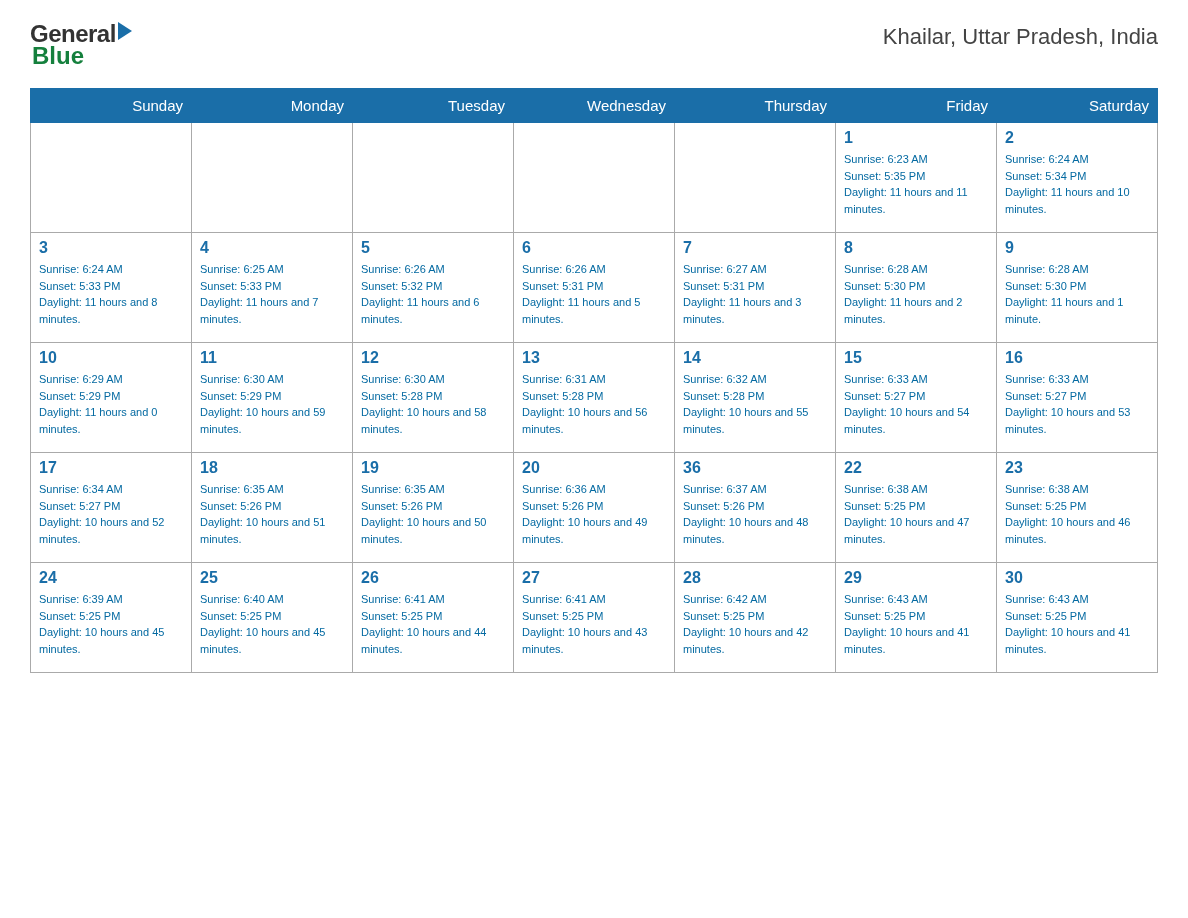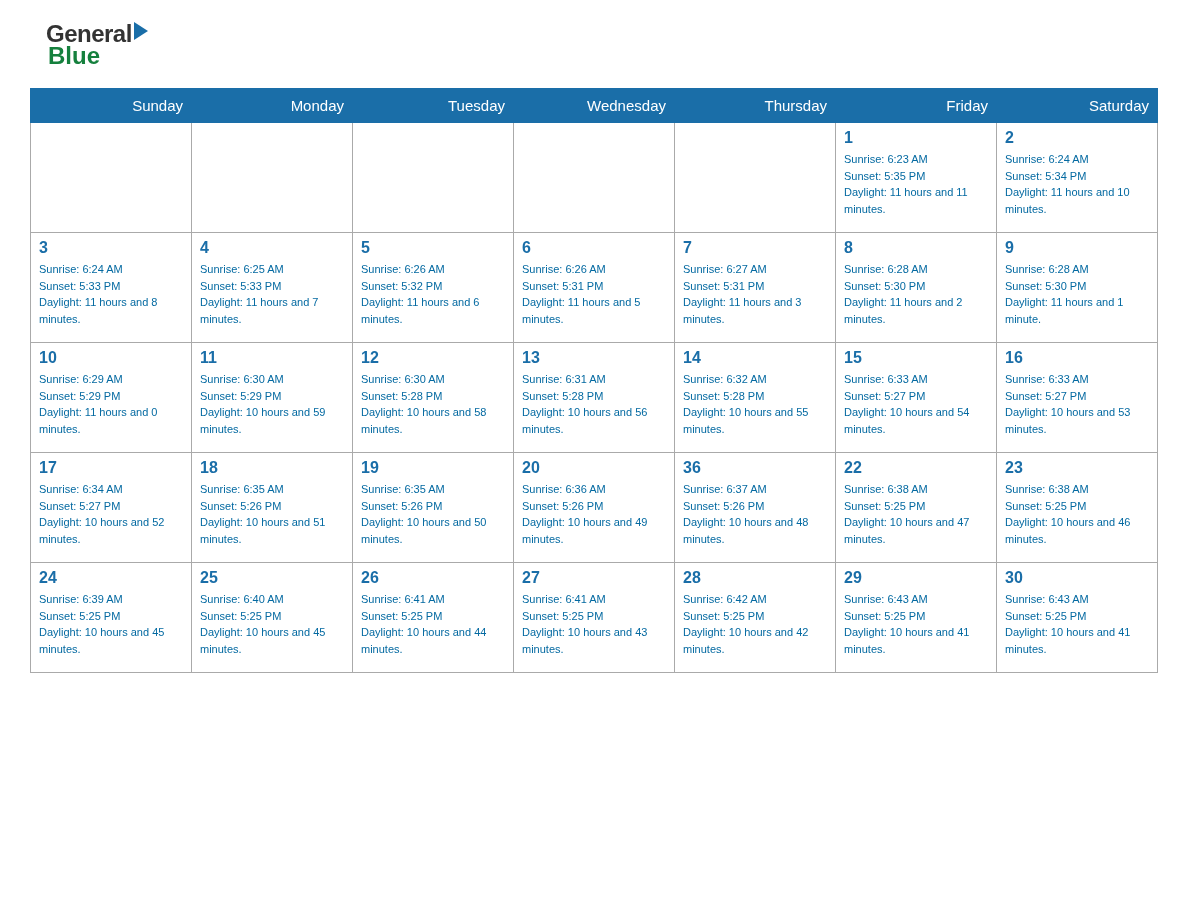--- a/index.html
+++ b/index.html
@@ -9,21 +9,20 @@
       color: #222;
       padding: 20px 30px;
       width: 1188px;
       min-height: 918px;
     }
     .header-area {
       display: flex;
       justify-content: space-between;
       align-items: flex-start;
       margin-bottom: 18px;
-      margin-left: 16px;
     }
     .logo {
       display: flex;
       flex-direction: column;
       align-items: flex-start;
     }
     .title-area {
       text-align: right;
     }
     .month-title {
@@ -111,20 +110,21 @@
 
 <div class="header-area">
   <div class="logo">
     <div class="logo-wrap">
       <span class="logo-text-general">General</span>
       <span class="logo-arrow"></span>
     </div>
     <span class="logo-second-row">Blue</span>
   </div>
   <div class="title-area">
+    <div class="location-title">Khailar, Uttar Pradesh, India</div>
   </div>
 </div>
 
 <table class="calendar-table">
   <thead>
     <tr>
     <th>Sunday</th>
         <th>Monday</th>
         <th>Tuesday</th>
         <th>Wednesday</th>

